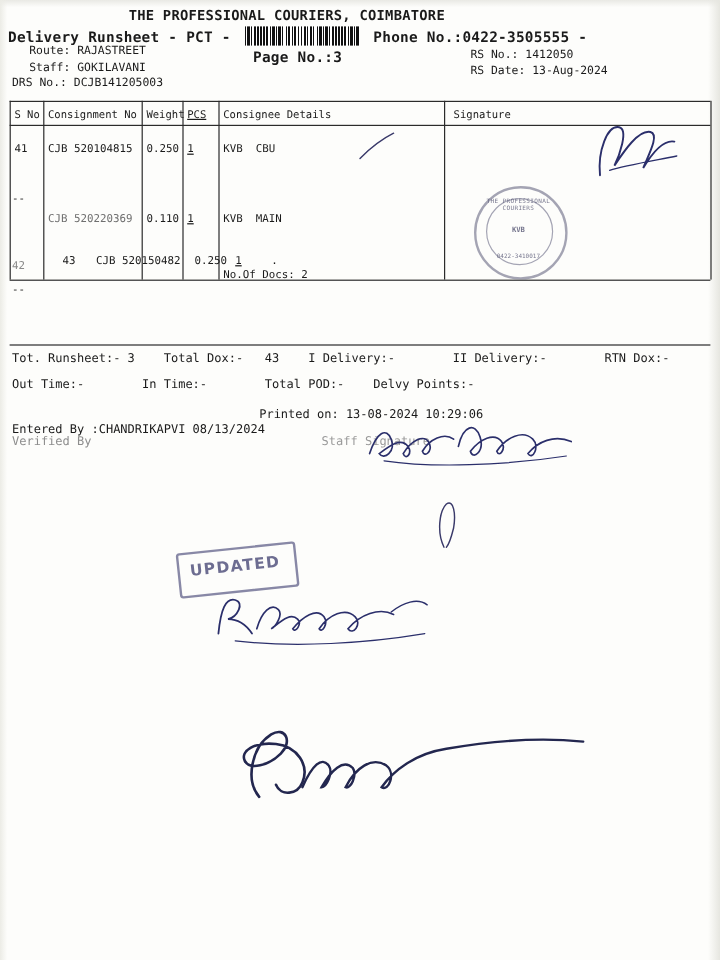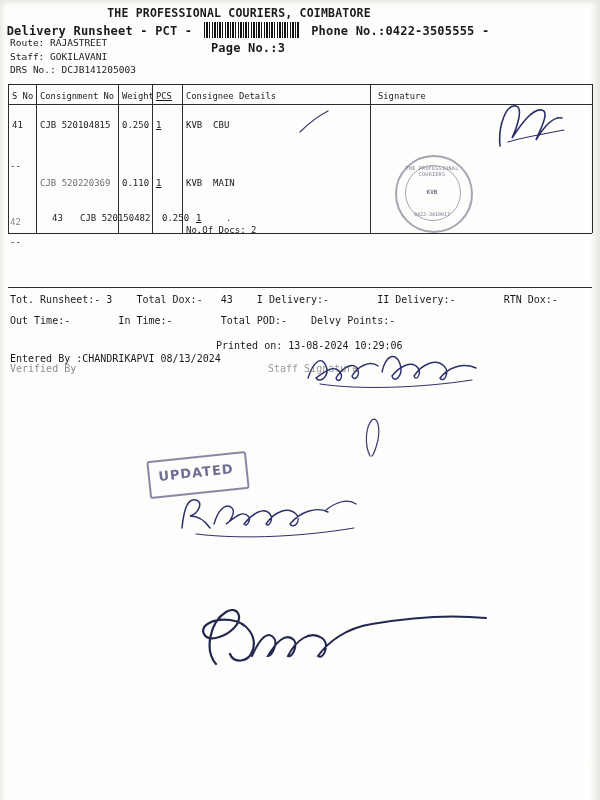--- a/index.html
+++ b/index.html
@@ -75,21 +75,21 @@
     );
   }
 
   
   .meta {
     position: absolute;
     left: 10px; top: 36px;
     font-size: 9.5px;
     line-height: 13.5px;
   }
-  .meta div { white-space: pre; }
+  .meta div { white-space: pre; text-align: center; }
   .meta-right {
     position: absolute;
     left: 392px; top: 39px;
     font-size: 9.5px;
     line-height: 13.5px;
   }
   .meta-right div { white-space: pre; }
 
   
   .rule {
@@ -236,20 +236,24 @@
     <span class="barcode-slot"><span class="barcode"></span></span>
     <span>Phone No.:0422-3505555 - Page No.:3</span>
   </div>
 
   <div class="meta">
     <div><span>Route:</span> <span>RAJASTREET</span></div>
     <div><span>Staff:</span> <span>GOKILAVANI</span></div>
     <div><span>DRS No.:</span> <span>DCJB141205003</span></div>
   </div>
 
+  <div class="meta-right">
+    <div><span>RS No.:</span> <span>1412050</span></div>
+    <div><span>RS Date:</span> <span>13-Aug-2024</span></div>
+  </div>
 
   <div class="rule rule-top"></div>
   <div class="rule rule-head"></div>
   <div class="rule rule-bottom"></div>
   <div class="rule rule-foot"></div>
 
   <div class="vline vL"></div>
   <div class="vline v1"></div>
   <div class="vline v2"></div>
   <div class="vline v3"></div>

